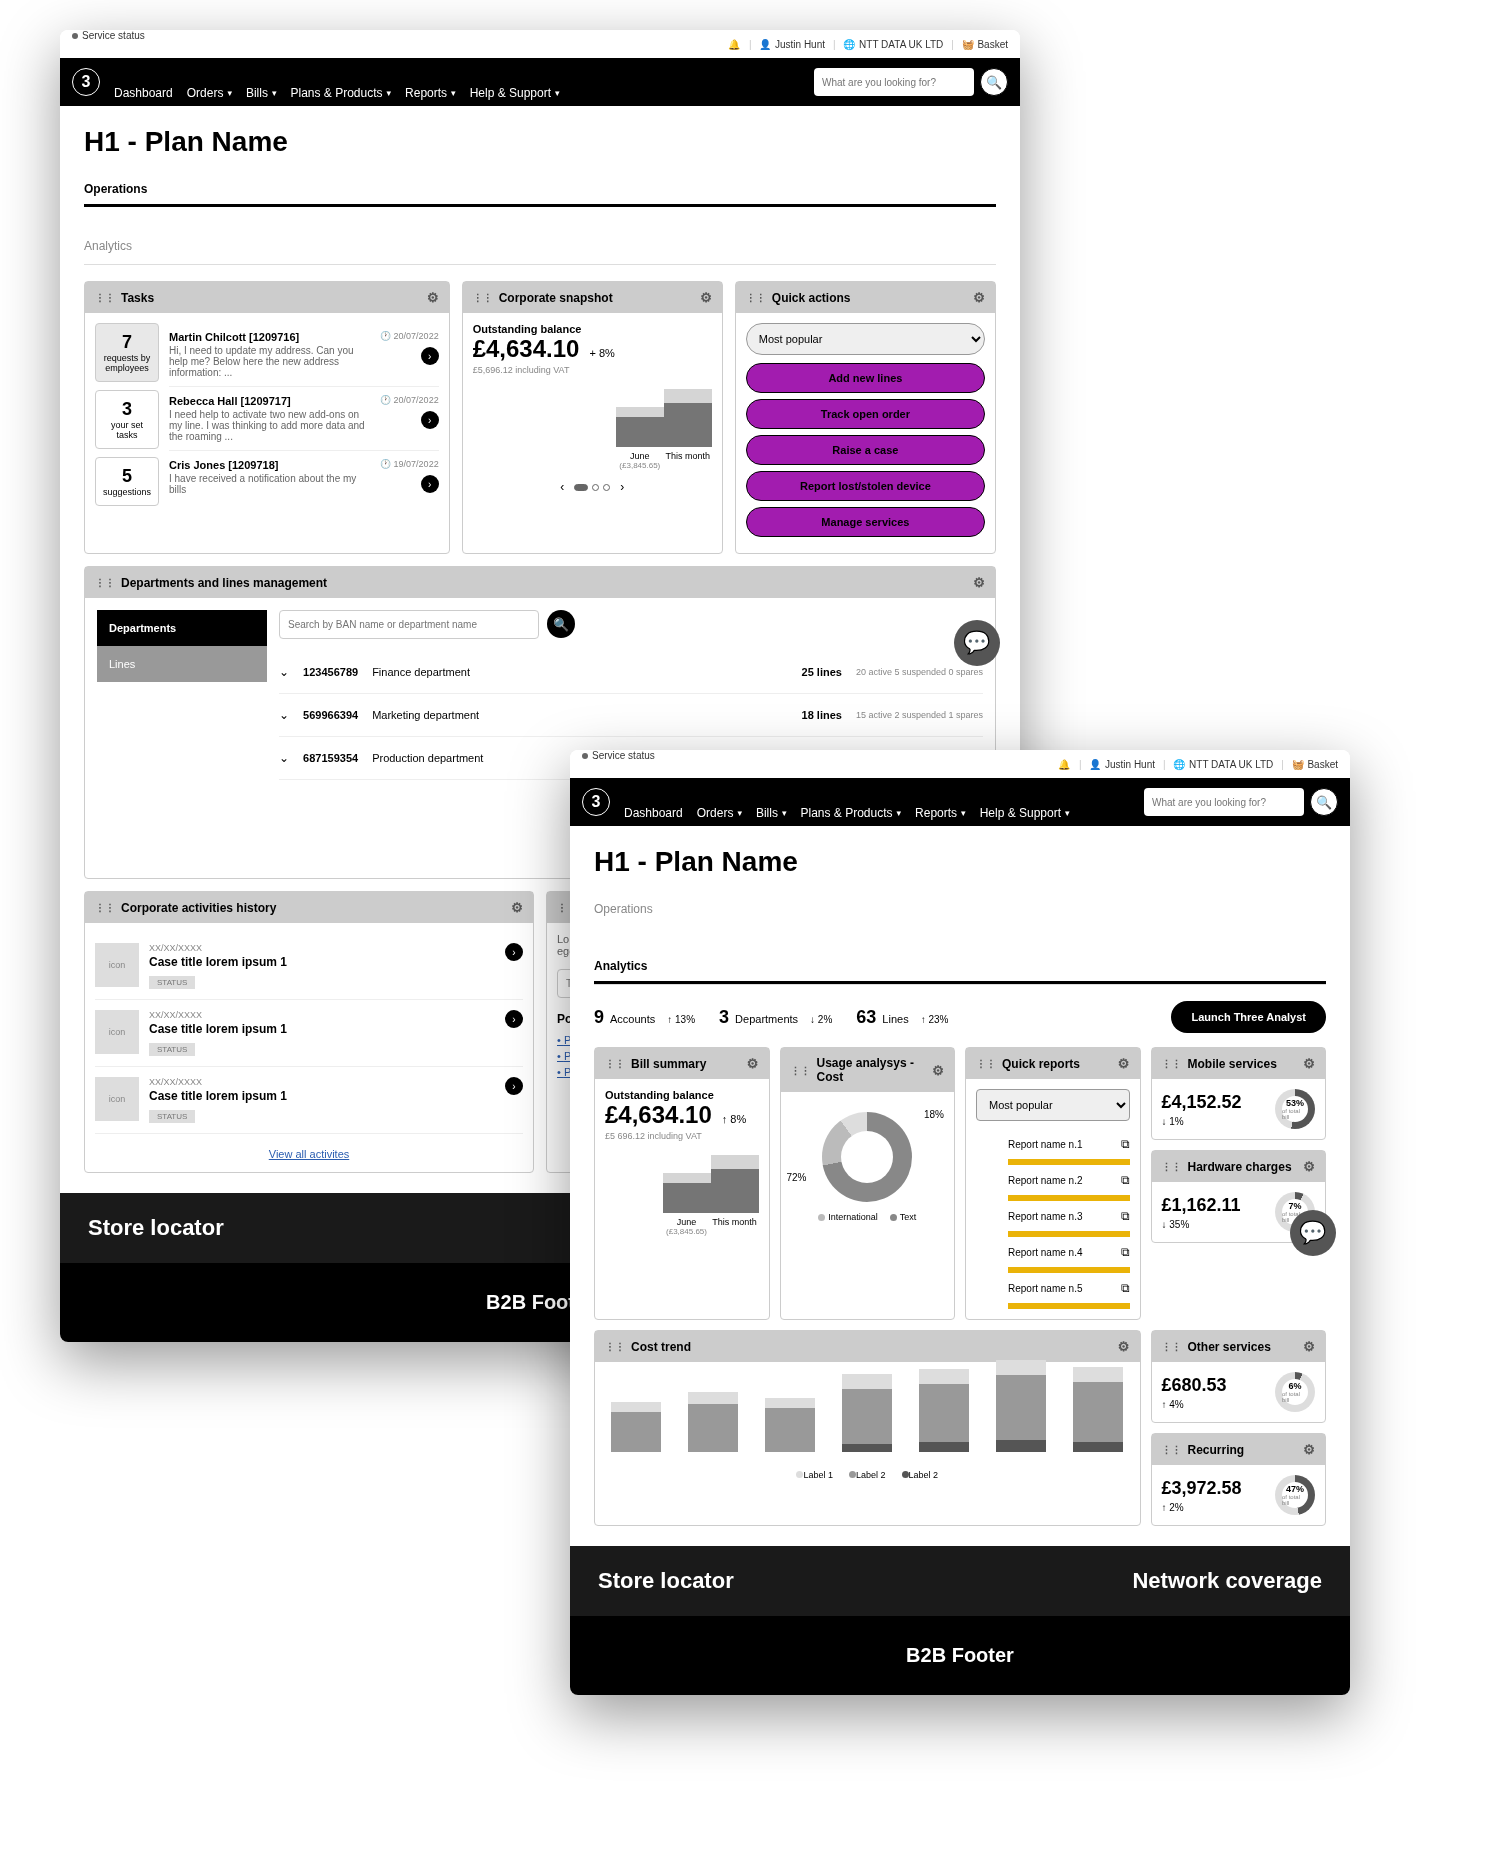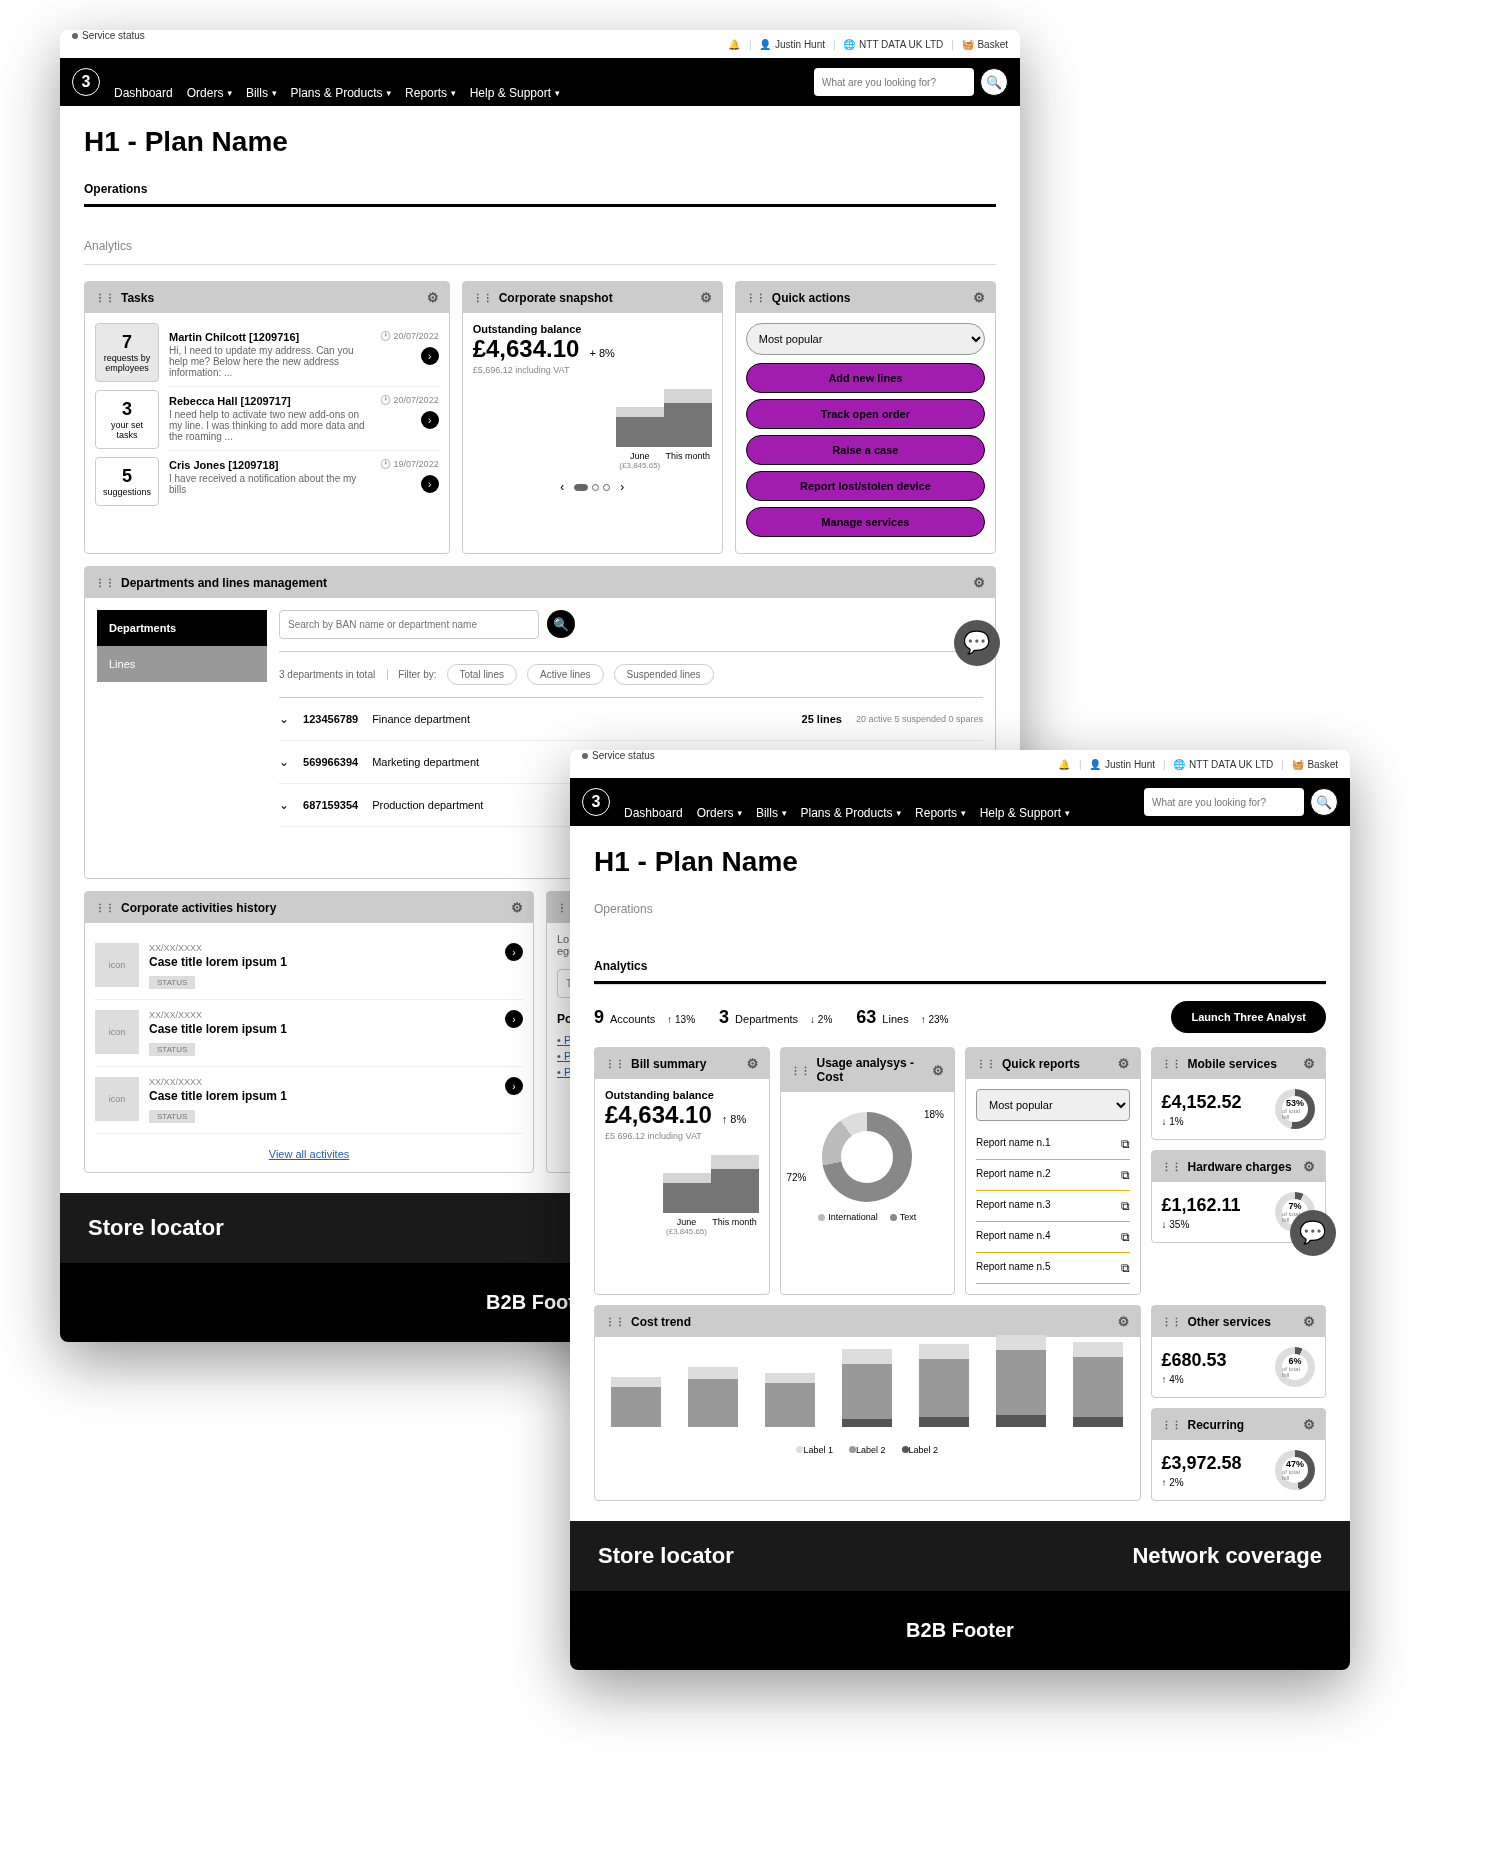--- a/index.html
+++ b/index.html
@@ -116,21 +116,21 @@
 .launch-btn { margin-left: auto; background: #000; color: #fff; border-radius: 18px; padding: 10px 20px; font-size: 11px; font-weight: bold; cursor: pointer; }
 
 .grid4 { display: grid; grid-template-columns: 1fr 1fr 1fr 1fr; gap: 10px; }
 .donut { width: 90px; height: 90px; border-radius: 50%; position: relative; margin: 10px auto; }
 .donut-hole { position: absolute; width: 52px; height: 52px; background: #fff; border-radius: 50%; left: 19px; top: 19px; display: flex; align-items: center; justify-content: center; font-size: 10px; font-weight: bold; }
 .donut-lbl { position: absolute; font-size: 10px; }
 .legend { display: flex; justify-content: center; gap: 12px; font-size: 9px; margin-top: 6px; }
 .legend span { display: flex; align-items: center; gap: 3px; }
 .ldot { width: 7px; height: 7px; border-radius: 50%; display: inline-block; }
 
-.report-row { display: flex; justify-content: space-between; padding: 8px 0; font-size: 10px; border-bottom: 1px solid #eab308; }
+.report-row { display: flex; justify-content: space-between; align-items: center; padding: 8px 0; font-size: 10px; border-bottom: 6px solid #eab308; margin-left: 32px; }
 .report-row .open { font-size: 12px; cursor: pointer; }
 
 .summary-amt { font-size: 18px; font-weight: bold; }
 .summary-delta { font-size: 10px; margin-top: 3px; }
 .small-donut { width: 40px; height: 40px; border-radius: 50%; position: relative; }
 .small-donut .hole { position: absolute; width: 26px; height: 26px; background: #fff; border-radius: 50%; left: 7px; top: 7px; display: flex; align-items: center; justify-content: center; font-size: 9px; font-weight: bold; flex-direction: column; }
 .small-donut .hole .sub { font-size: 6px; font-weight: normal; color: #888; }
 .summary-flex { display: flex; justify-content: space-between; align-items: center; }
 
 .trend-panel { grid-column: 1 / 4; }
@@ -314,27 +314,20 @@
       <div class="dept-body">
         <div class="dept-side">
           <div class="item dark">Departments</div>
           <div class="item grey">Lines</div>
         </div>
         <div class="dept-main">
           <div class="search-row">
             <input placeholder="Search by BAN name or department name" style="">
             <div class="search-circ">🔍</div>
           </div>
-          <div class="filters">
-            <span style="border-right:1px solid #ccc;padding-right:12px;">3 departments in total</span>
-            <span>Filter by:</span>
-            <span class="chip">Total lines</span>
-            <span class="chip">Active lines</span>
-            <span class="chip">Suspended lines</span>
-          </div>
           <div id="dept-rows">
               <div class="dept-row">
      <span class="exp">⌄</span>
      <span class="id">123456789</span>
                 <span class="name">Finance department</span>
      <span class="lines">25 lines</span>
                 <span class="detail">20 active  5 suspended  0 spares</span>
    </div>
               <div class="dept-row">
      <span class="exp">⌄</span>

